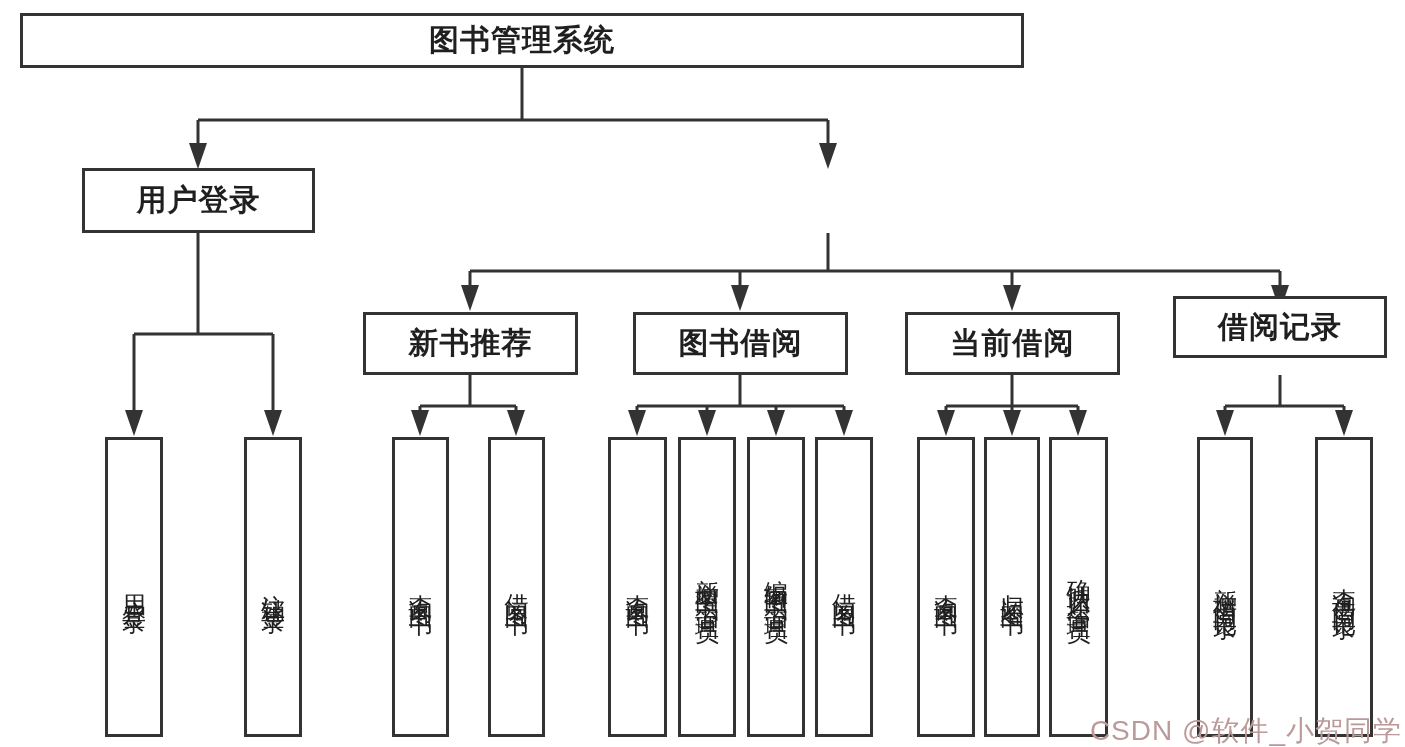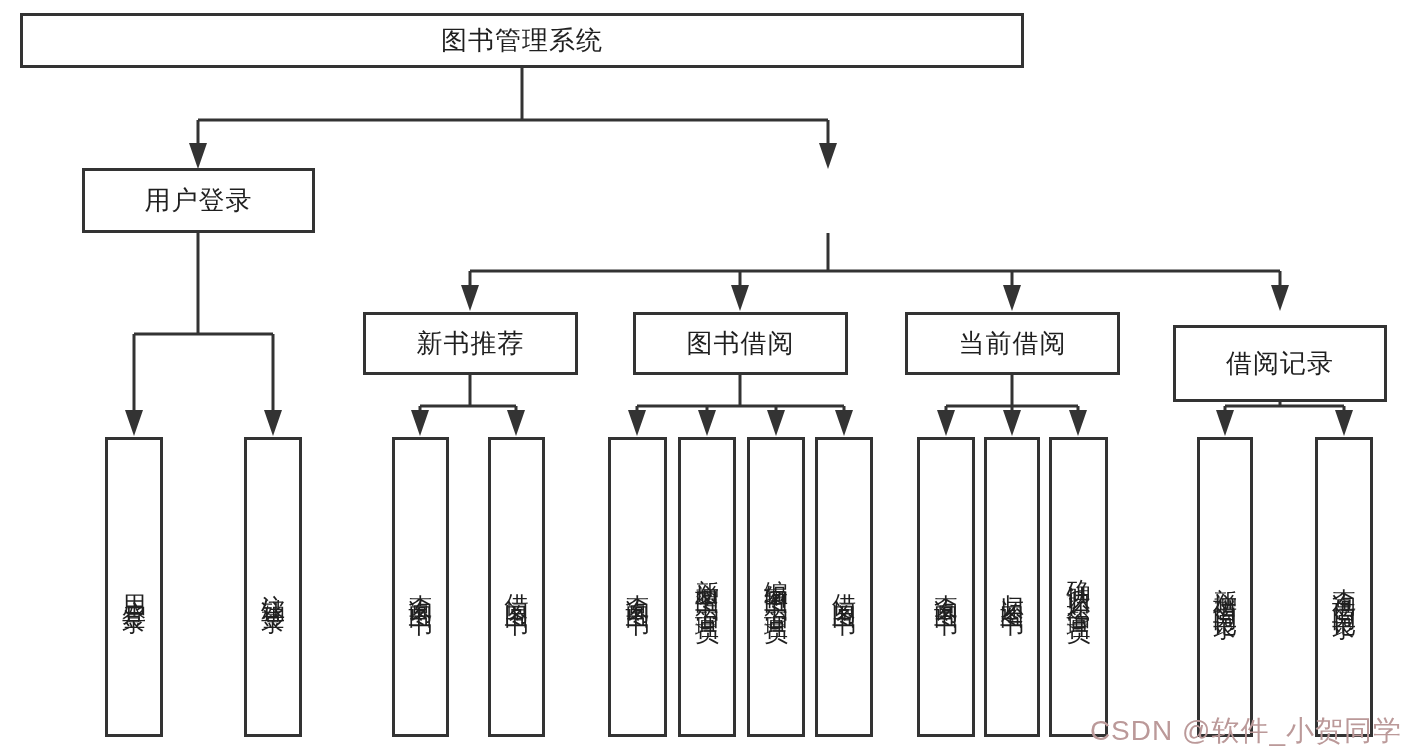--- a/index.html
+++ b/index.html
@@ -32,22 +32,22 @@
     position: absolute;
     box-sizing: border-box;
     border: 3px solid #333333;
     background: #ffffff;
     display: flex;
     align-items: center;
     justify-content: center;
     color: #1f1f1f;
   }
   .box span {
-    font-size: 26px;
-    font-weight: 400;
+    font-size: 30px;
+    font-weight: 700;
     letter-spacing: 1px;
     white-space: nowrap;
   }
   .vbox .vtext {
     writing-mode: vertical-rl;
     text-orientation: mixed;
     font-size: 24px;
     font-weight: 500;
     letter-spacing: 6px;
     line-height: 1;
@@ -135,21 +135,21 @@
 
   <div class="box" style="left:633px;top:312px;width:215px;height:63px">
     <span>图书借阅</span>
   </div>
   <div class="box" style="left:363px;top:312px;width:215px;height:63px">
     <span>新书推荐</span>
   </div>
   <div class="box" style="left:905px;top:312px;width:215px;height:63px">
     <span>当前借阅</span>
   </div>
-  <div class="box" style="left:1173px;top:325px;width:214px;height:77px">
+  <div class="box" style="left:1173px;top:296px;width:214px;height:62px">
     <span>借阅记录</span>
   </div>
 
   <div class="vbox" style="left:105px;top:437px;width:58px;height:300px">
     <span class="vtext">用户登录</span>
   </div>
   <div class="vbox" style="left:244px;top:437px;width:58px;height:300px">
     <span class="vtext">注销登录</span>
   </div>
 

